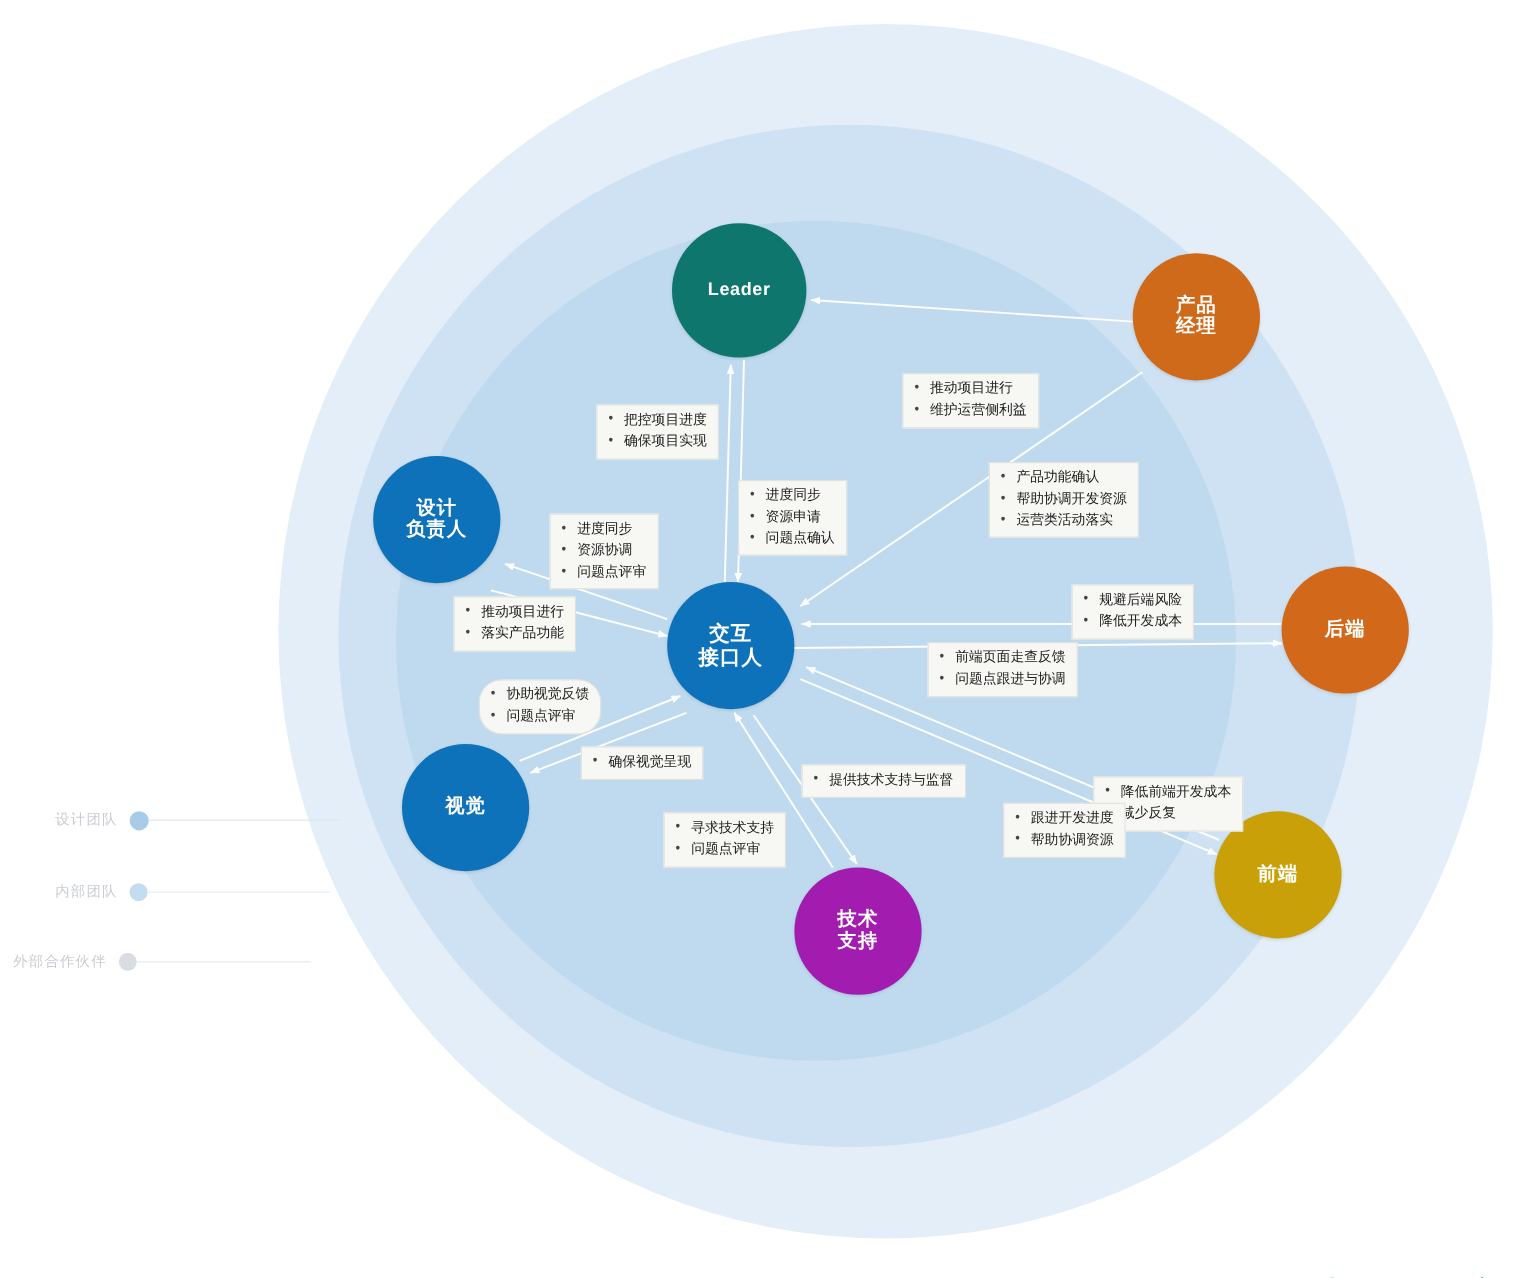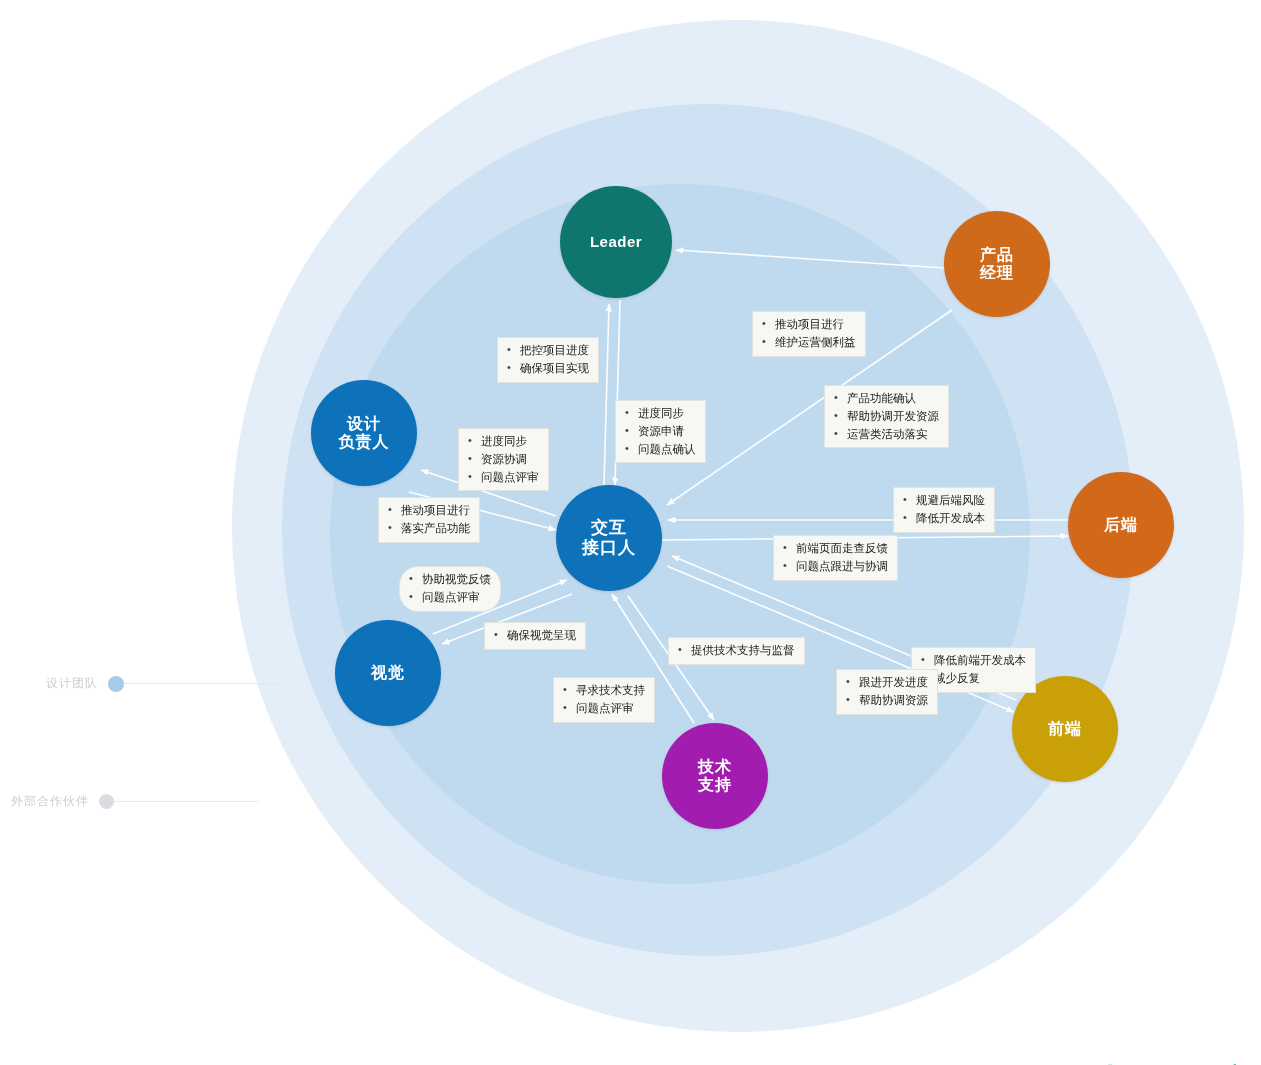--- a/index.html
+++ b/index.html
@@ -246,20 +246,25 @@
       <li>帮助协调资源</li>
     </ul>
   </div>
 
   <div id="legend">
     <div class="leg-row" style="left:46px;top:25px;">
       <div class="leg-text">设计团队</div>
       <div class="leg-dot" style="width:16px;height:16px;background:#a8cbe8;"></div>
       <div class="leg-line" style="width:160px;background:#dfe8f1;"></div>
     </div>
+    <div class="leg-row" style="left:46px;top:85px;">
+      <div class="leg-text">内部团队</div>
+      <div class="leg-dot" style="width:15px;height:15px;background:#c2dcf0;"></div>
+      <div class="leg-line" style="width:152px;background:#e6edf4;"></div>
+    </div>
     <div class="leg-row" style="left:11px;top:143px;">
       <div class="leg-text">外部合作伙伴</div>
       <div class="leg-dot" style="width:15px;height:15px;background:#d9dde1;"></div>
       <div class="leg-line" style="width:145px;background:#e9ecee;"></div>
     </div>
   </div>
 
   <div id="watermark">马上收录导航</div>
 
 </div>

